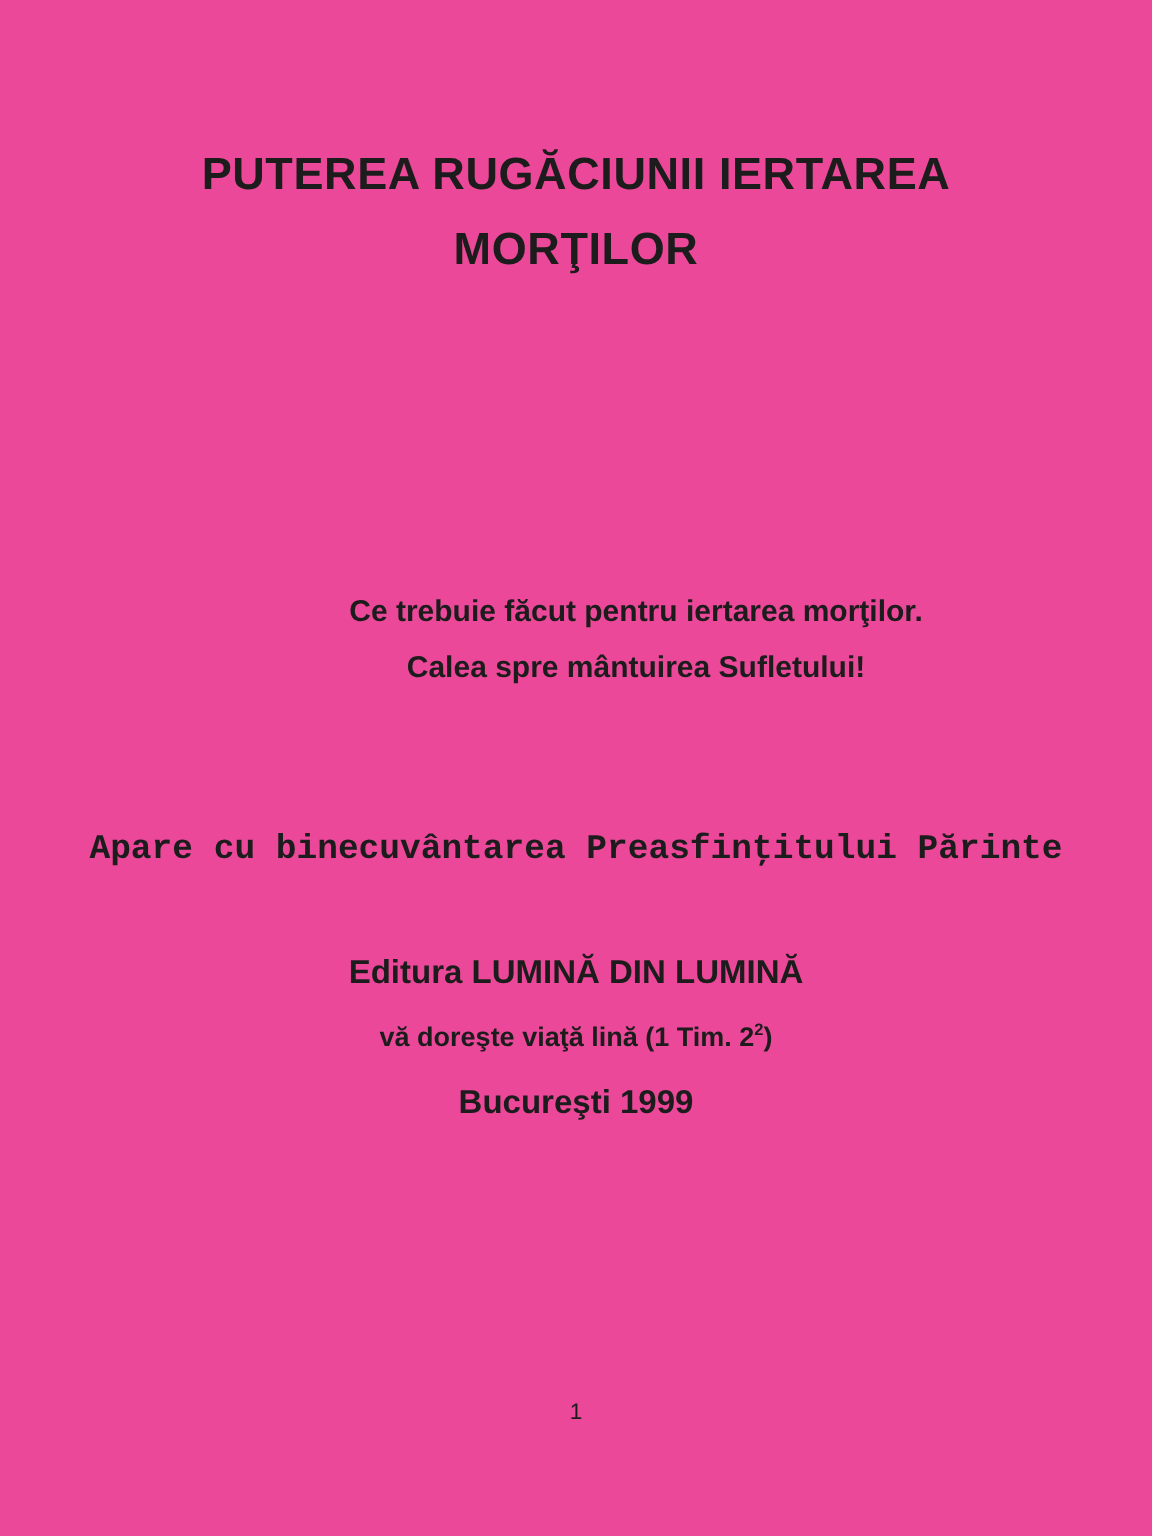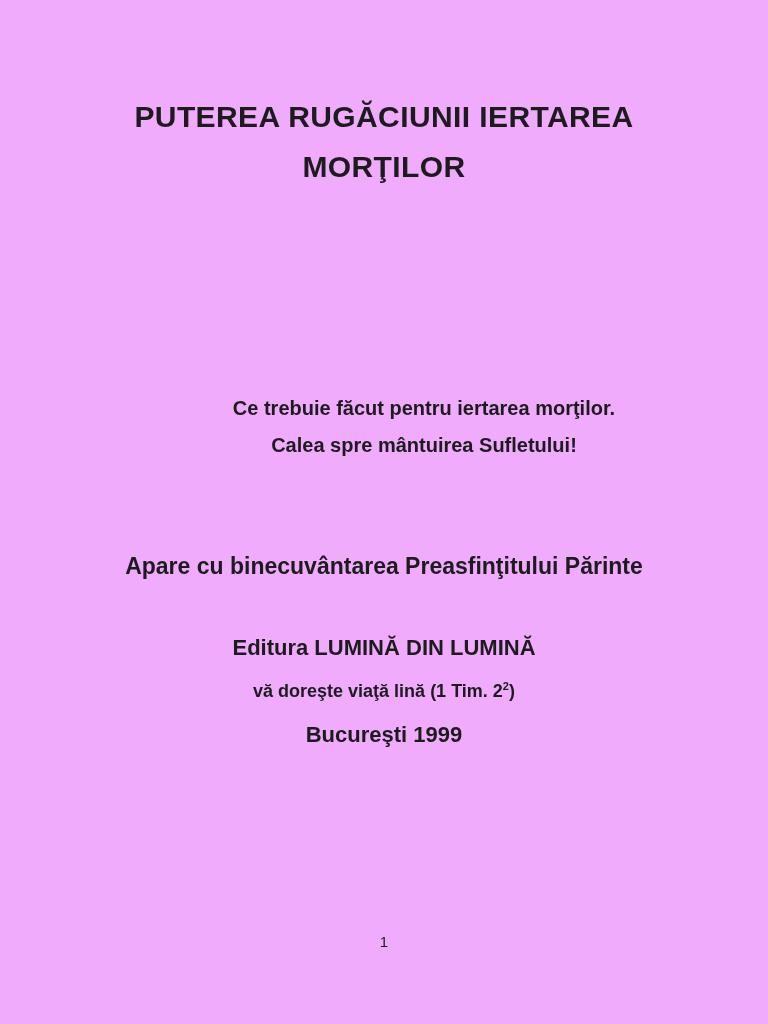--- a/index.html
+++ b/index.html
@@ -4,21 +4,21 @@
 <style>
   html, body {
     margin: 0;
     padding: 0;
     background: #ffffff;
   }
   .page {
     position: relative;
     width: 768px;
     height: 1024px;
-    background: #f0abfc;
+    background: #ec4899;
     font-family: "Liberation Sans", "DejaVu Sans", sans-serif;
     color: #1c1c1c;
     overflow: hidden;
   }
   .block {
     position: absolute;
     left: 0;
     width: 100%;
     text-align: center;
     font-weight: 700;
@@ -32,20 +32,21 @@
   .subtitle-block {
     top: 390px;
     font-size: 20px;
     line-height: 37px;
     padding-left: 40px;
   }
   .blessing-block {
     top: 548px;
     font-size: 23px;
     line-height: 37px;
+    font-family: Liberation Mono, monospace;
   }
   .publisher-line {
     top: 636px;
     font-size: 22px;
     line-height: 24px;
   }
   .motto-line {
     top: 679px;
     font-size: 18px;
     line-height: 24px;

